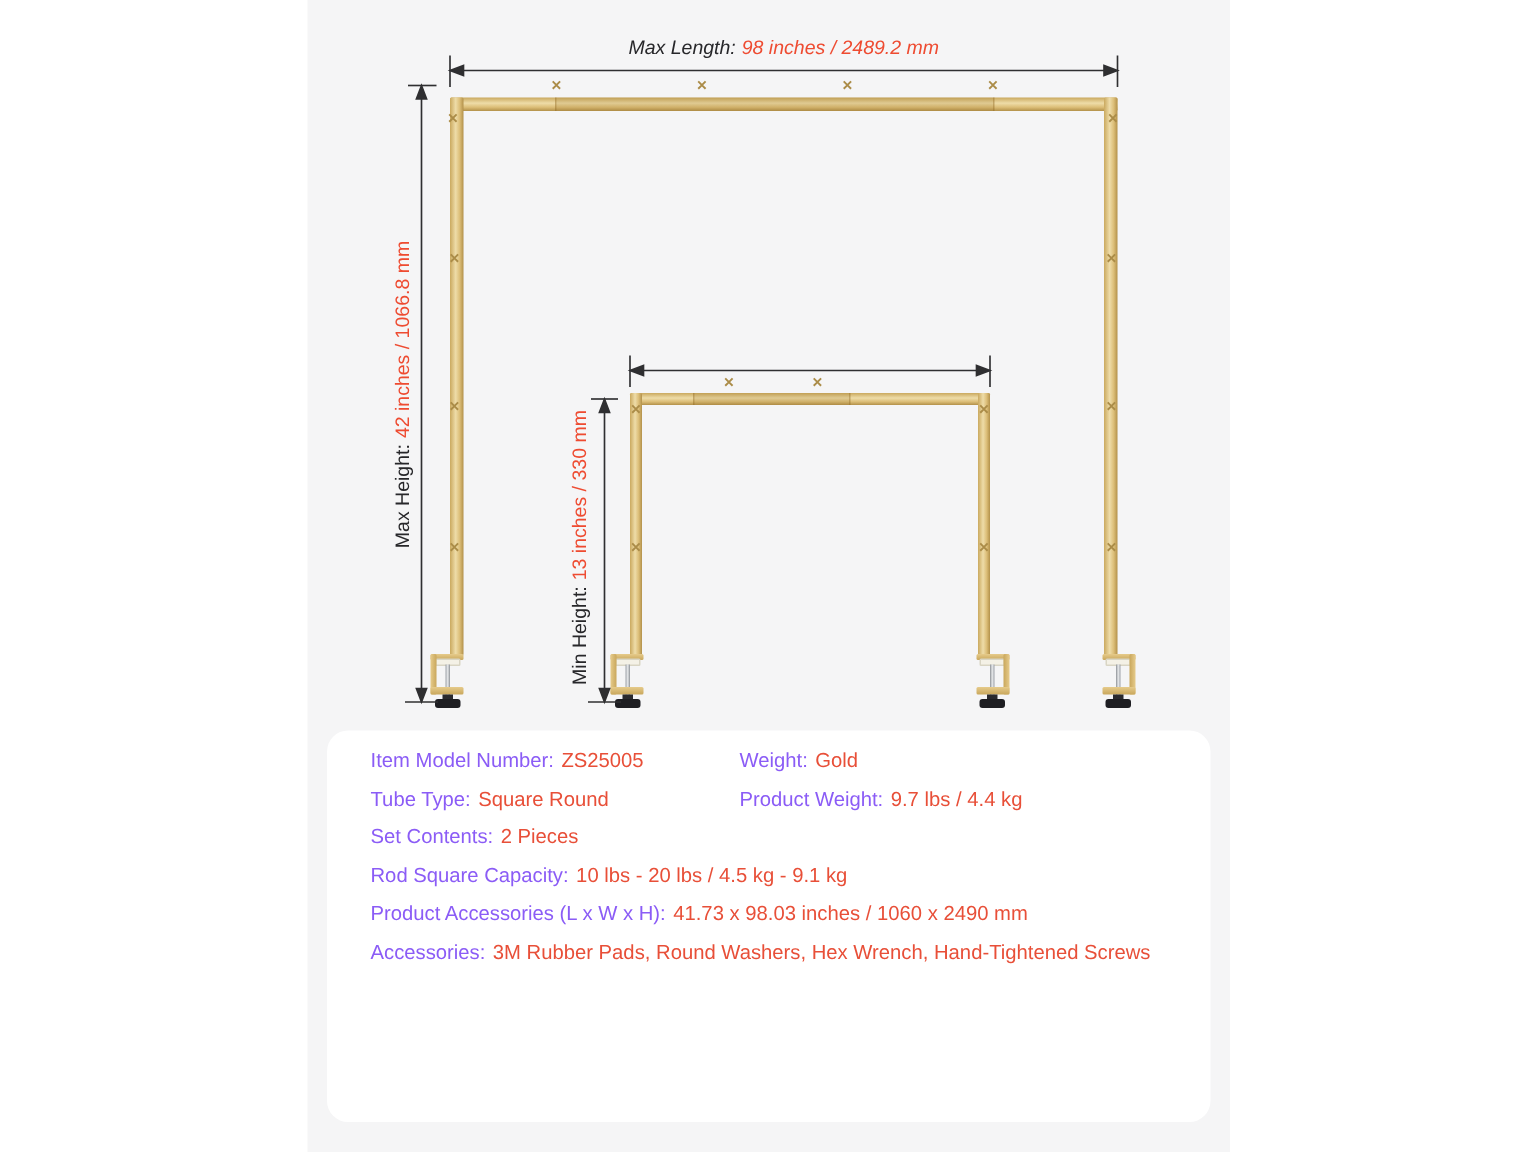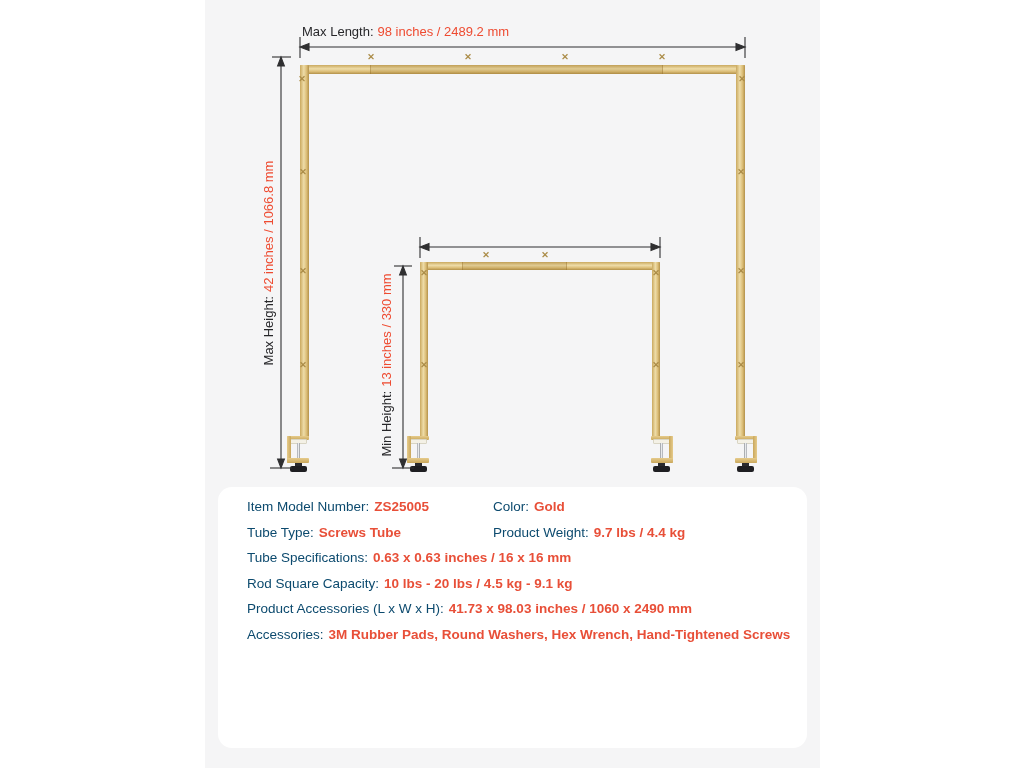--- a/index.html
+++ b/index.html
@@ -26,31 +26,31 @@
   .cl-side   { left:0; top:0;  width:4px;  height:27px; background:linear-gradient(90deg,#e6cb8b,#c9a75c); border-radius:1px; }
   .cl-bot    { left:0; top:22px; width:22px; height:5px; background:linear-gradient(180deg,#e6cb8b,#c9a75c); border-radius:1px; }
   .cl-screw  { left:10px; top:7px; width:3px; height:23px; background:linear-gradient(90deg,#9ea2a8,#e8eaec 50%,#8c9095); }
   .cl-neck   { left:8px;  top:27px; width:7px;  height:4px; background:#2a2a2e; }
   .cl-foot   { left:3px;  top:30px; width:17px; height:6px; background:#1e1e22; border-radius:2px; }
 
   
   .dims { position:absolute; left:0; top:0; width:1024px; height:768px; pointer-events:none; }
   .dim-label { position:absolute; font-size:13px; font-weight:500; color:#27272a; white-space:nowrap; }
   .dim-label .dim-v { color:#ee4b31; margin-left:4px; }
-  .dim-center { text-align:left; }
+  .dim-center { text-align:center;font-style:italic; }
   .rot { transform:translate(-50%,-50%) rotate(-90deg); }
 
   
   .spec-panel { position:absolute; left:218px; top:487px; width:589px; height:261px;
                 background:#ffffff; border-radius:14px; padding:7px 0 0 29px; }
   .spec-row { display:flex; height:25.5px; align-items:center; font-size:13.5px; }
   .spec-cell { white-space:nowrap; }
   .spec-cell.c1 { width:246px; }
-  .spec-label { color:#0c4a6e; margin-right:5px; }
-  .spec-value { color:#e84f38; font-weight:700; }
+  .spec-label { color:#8b5cf6; margin-right:5px; }
+  .spec-value { color:#e84f38; font-weight:400; }
 </style>
 </head>
 <body>
 
 <div class="stage">
 
   <div class="gray-band"></div>
 
   <div>
     <div class="bar-h" style="left:300px; top:65px; width:445px; height:9px;"></div>
@@ -160,34 +160,34 @@
   <div class="dim-label rot" style="left:386px; top:365px;">
     <span class="dim-k">Min Height:</span><span class="dim-v">13 inches / 330 mm</span>
   </div>
 
   <div class="spec-panel">
     <div class="spec-row">
       <div class="spec-cell c1">
         <span class="spec-label">Item Model Number:</span><span class="spec-value">ZS25005</span>
       </div>
       <div class="spec-cell">
-        <span class="spec-label">Color:</span><span class="spec-value">Gold</span>
+        <span class="spec-label">Weight:</span><span class="spec-value">Gold</span>
       </div>
     </div>
     <div class="spec-row">
       <div class="spec-cell c1">
-        <span class="spec-label">Tube Type:</span><span class="spec-value">Screws Tube</span>
+        <span class="spec-label">Tube Type:</span><span class="spec-value">Square Round</span>
       </div>
       <div class="spec-cell">
         <span class="spec-label">Product Weight:</span><span class="spec-value">9.7 lbs / 4.4 kg</span>
       </div>
     </div>
     <div class="spec-row">
       <div class="spec-cell">
-        <span class="spec-label">Tube Specifications:</span><span class="spec-value">0.63 x 0.63 inches / 16 x 16 mm</span>
+        <span class="spec-label">Set Contents:</span><span class="spec-value">2 Pieces</span>
       </div>
     </div>
     <div class="spec-row">
       <div class="spec-cell">
         <span class="spec-label">Rod Square Capacity:</span><span class="spec-value">10 lbs - 20 lbs / 4.5 kg - 9.1 kg</span>
       </div>
     </div>
     <div class="spec-row">
       <div class="spec-cell">
         <span class="spec-label">Product Accessories (L x W x H):</span><span class="spec-value">41.73 x 98.03 inches / 1060 x 2490 mm</span>

